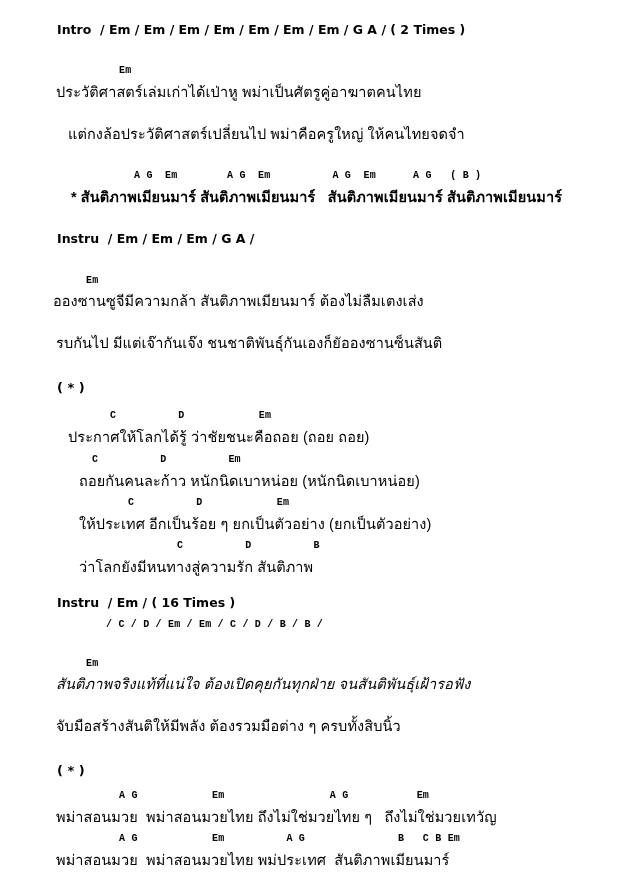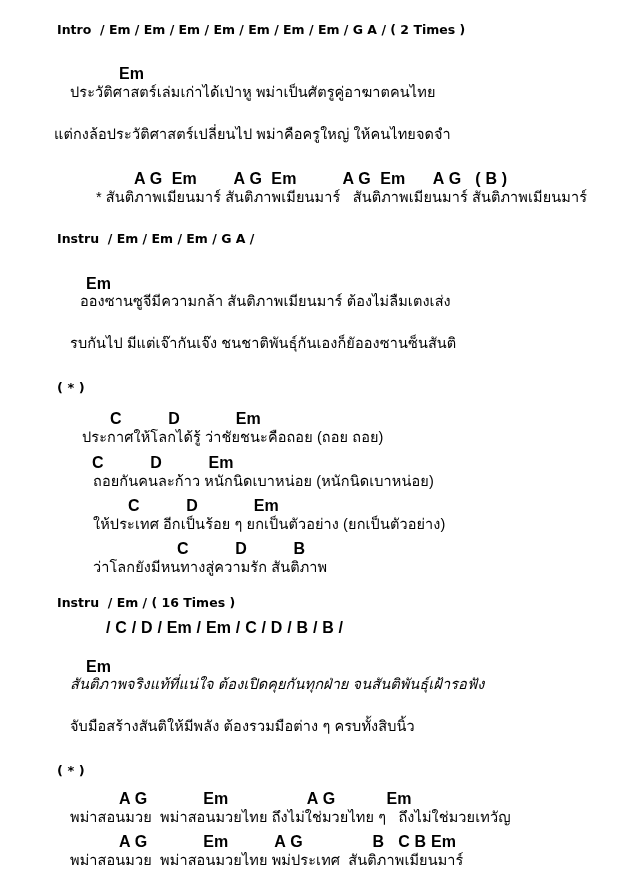--- a/index.html
+++ b/index.html
@@ -20,30 +20,29 @@
     height: 760px;
     padding: 0;
   }
   
   .row {
     position: absolute;
     white-space: pre;
     line-height: 1;
   }
   .chordrow {
-    font-family: Liberation Sans, sans-serif;
+    font-family: Liberation Mono, monospace;
     font-weight: bold;
-    font-size: 16px;
+    font-size: 10px;
     letter-spacing: 0.2px;
   }
   .lyricrow {
     font-family: "Liberation Sans", "DejaVu Sans", sans-serif;
     font-size: 14.5px;
     letter-spacing: 0.1px;
-    margin-left: 14px;
   }
   .sectionrow {
     font-family: "DejaVu Sans", "Liberation Sans", sans-serif;
     font-weight: bold;
     font-size: 12.5px;
   }
   .markrow {
     font-family: "DejaVu Sans", "Liberation Sans", sans-serif;
     font-weight: bold;
     font-size: 13px;
@@ -54,26 +53,26 @@
   }
 </style>
 </head>
 <body>
 
 <div class="sheet">
 
 <div class="row sectionrow" style="left: 57px; top: 24px;"><span>Intro</span><span>  </span><span class="seq">/ Em / Em / Em / Em / Em / Em / Em / G A / ( 2 Times )</span></div>
     <div class="row chordrow" style="left: 119px; top: 66px;">Em</div>
     <div class="row lyricrow" style="left: 56px; top: 85px;">ประวัติศาสตร์เล่มเก่าได้เป่าหู พม่าเป็นศัตรูคู่อาฆาตคนไทย</div>
-    <div class="row lyricrow" style="left: 40px; top: 127px;">แต่กงล้อประวัติศาสตร์เปลี่ยนไป พม่าคือครูใหญ่ ให้คนไทยจดจำ</div>
+    <div class="row lyricrow" style="left: 68px; top: 127px;">แต่กงล้อประวัติศาสตร์เปลี่ยนไป พม่าคือครูใหญ่ ให้คนไทยจดจำ</div>
     <div class="row chordrow" style="left: 134px; top: 171px;">A G  Em        A G  Em          A G  Em      A G   ( B )</div>
-    <div class="row lyricrow" style="left: 82px; top: 190px;">* สันติภาพเมียนมาร์ สันติภาพเมียนมาร์   สันติภาพเมียนมาร์ สันติภาพเมียนมาร์</div>
+    <div class="row lyricrow" style="left: 71px; top: 190px; font-weight: bold;">* สันติภาพเมียนมาร์ สันติภาพเมียนมาร์   สันติภาพเมียนมาร์ สันติภาพเมียนมาร์</div>
     <div class="row sectionrow" style="left: 57px; top: 233px;"><span>Instru</span><span>  </span><span class="seq">/ Em / Em / Em / G A /</span></div>
     <div class="row chordrow" style="left: 86px; top: 276px;">Em</div>
-    <div class="row lyricrow" style="left: 66px; top: 294px;">อองซานซูจีมีความกล้า สันติภาพเมียนมาร์ ต้องไม่ลืมเตงเส่ง</div>
+    <div class="row lyricrow" style="left: 53px; top: 294px;">อองซานซูจีมีความกล้า สันติภาพเมียนมาร์ ต้องไม่ลืมเตงเส่ง</div>
     <div class="row lyricrow" style="left: 56px; top: 336px;">รบกันไป มีแต่เจ๊ากันเจ๊ง ชนชาติพันธุ์กันเองก็ยัอองซานซ็นสันติ</div>
     <div class="row markrow" style="left: 57px; top: 381px;">( * )</div>
     <div class="row chordrow" style="left: 110px; top: 411px;">C          D            Em</div>
     <div class="row lyricrow" style="left: 68px; top: 430px;">ประกาศให้โลกได้รู้ ว่าชัยชนะคือถอย (ถอย ถอย)</div>
     <div class="row chordrow" style="left: 92px; top: 455px;">C          D          Em</div>
     <div class="row lyricrow" style="left: 79px; top: 474px;">ถอยกันคนละก้าว หนักนิดเบาหน่อย (หนักนิดเบาหน่อย)</div>
     <div class="row chordrow" style="left: 128px; top: 498px;">C          D            Em</div>
     <div class="row lyricrow" style="left: 79px; top: 517px;">ให้ประเทศ อีกเป็นร้อย ๆ ยกเป็นตัวอย่าง (ยกเป็นตัวอย่าง)</div>
     <div class="row chordrow" style="left: 177px; top: 541px;">C          D          B</div>
     <div class="row lyricrow" style="left: 79px; top: 560px;">ว่าโลกยังมีหนทางสู่ความรัก สันติภาพ</div>

